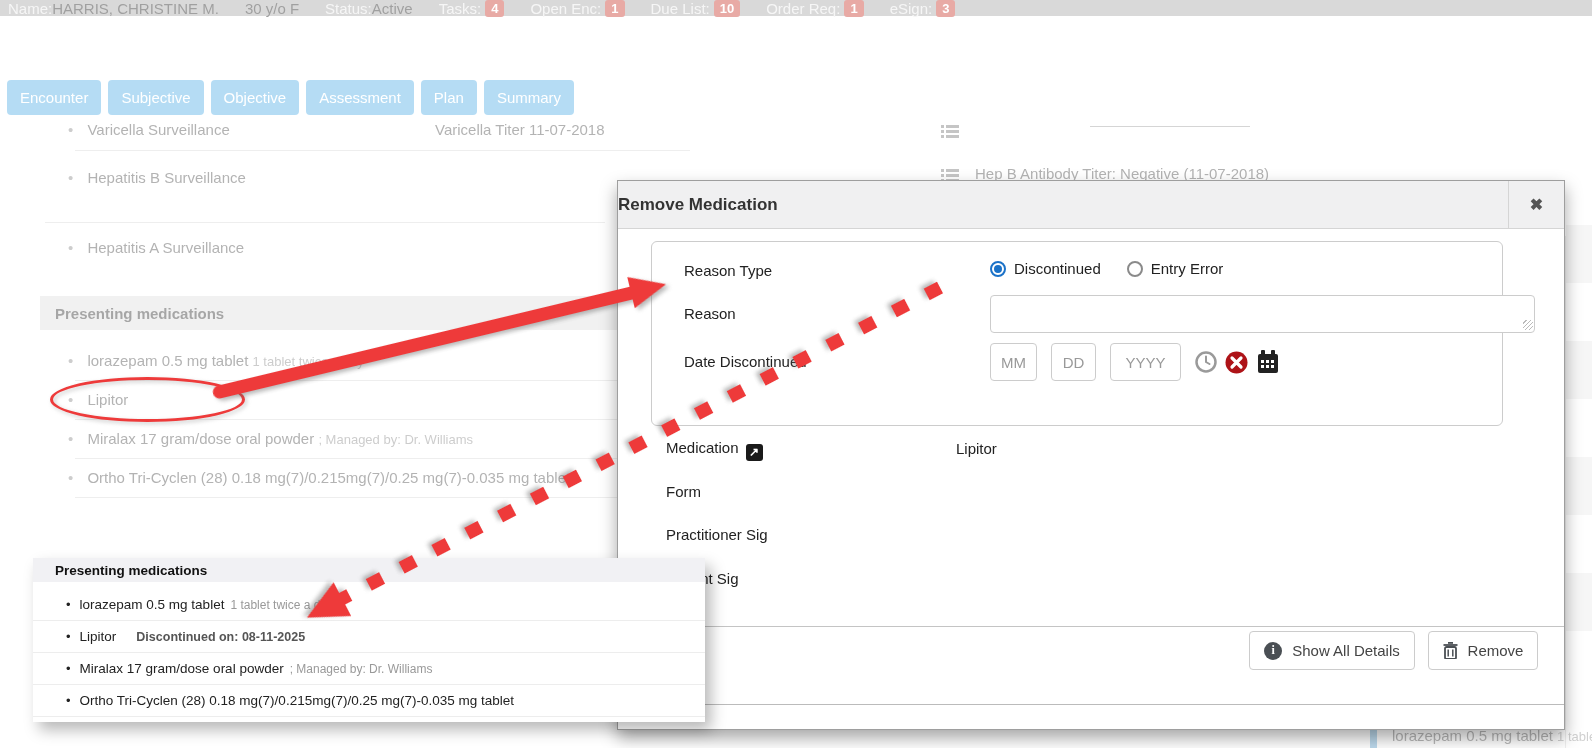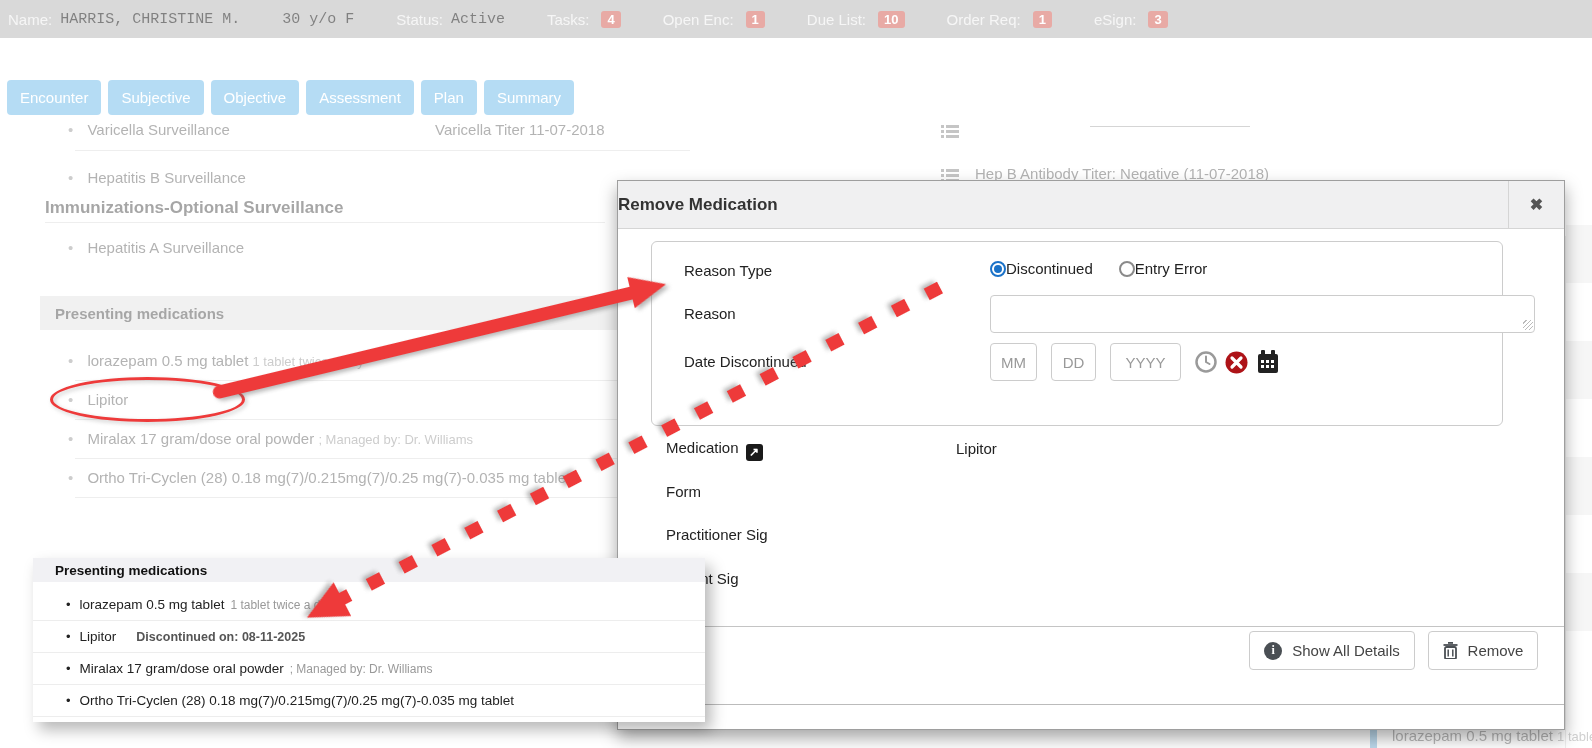--- a/index.html
+++ b/index.html
@@ -1,22 +1,22 @@
 <!DOCTYPE html>
 <html><head>
 <meta charset="utf-8">
 <style>
   html,body{margin:0;padding:0;}
   body{width:1592px;height:748px;overflow:hidden;font-family:"Liberation Sans",sans-serif;background:#fff;position:relative;}
   .abs{position:absolute;}
   
   #page{position:absolute;inset:0;z-index:1;}
-  .patient-bar{position:absolute;left:0;top:0;width:1592px;height:38px;background:#b3b3b3;display:flex;align-items:center;gap:8px;padding-left:8px;box-sizing:border-box;font-size:15px;color:#fff;}
+  .patient-bar{position:absolute;left:0;top:0;width:1592px;height:16px;background:#b3b3b3;display:flex;align-items:center;gap:0;padding-left:8px;box-sizing:border-box;font-size:15px;color:#fff;}
   .pb-label{color:#ededed;}
-  .pb-val{color:#000000;font-family:Liberation Mono, monospace;}
+  .pb-val{color:#404040;}
   .pb-gap{width:26px;}
   .pb-badge{background:#d0544b;color:#fff;border-radius:3px;padding:1px 6px;font-size:13px;font-weight:bold;margin-left:4px;}
   .enc-bar{position:absolute;left:0;top:30px;width:1592px;height:45px;background:#fcfcfc;border-bottom:1px solid #dcdcdc;display:flex;align-items:center;font-size:16px;}
   .chip-btn{border:1px solid #ccc;border-radius:4px;background:#fff;color:#9a9a9a;font-size:15px;padding:6px 12px;margin-left:6px;}
   .enc-lab{color:#8a8a8a;margin-left:18px;}
   .enc-val{color:#111;margin-left:6px;}
   .tab-bar{position:absolute;left:0;top:80px;width:1592px;height:38px;display:flex;align-items:flex-start;}
   .tab{background:#6bb9e9;color:#fff;border-radius:4px;font-size:15px;padding:9px 13px;margin-left:7px;border:none;}
   .rtabs{position:absolute;right:0;top:80px;height:38px;display:flex;align-items:center;}
   .rtab{border:1px solid #d0d0d0;border-radius:4px;background:#fff;color:#9e9e9e;font-size:15px;padding:8px 12px;margin-left:5px;white-space:nowrap;}
@@ -40,21 +40,21 @@
   #dim{position:absolute;inset:0;background:rgba(255,255,255,0.5);z-index:5;}
   
   #modal{position:absolute;left:617px;top:180px;width:948px;height:550px;background:#fff;border:1px solid #9e9e9e;box-shadow:0 8px 16px rgba(0,0,0,0.35);z-index:10;box-sizing:border-box;}
   .m-head{position:absolute;left:0;top:0;right:0;height:47px;background:#f0f0f1;border-bottom:1px solid #d5d5d5;display:flex;align-items:center;}
   .m-title{font-size:17px;font-weight:bold;color:#333;}
   .m-close{position:absolute;right:0;top:0;width:55px;height:47px;border-left:1px solid #d5d5d5;display:flex;align-items:center;justify-content:center;color:#555;font-size:16px;font-weight:bold;cursor:pointer;}
   .group{position:absolute;left:33px;top:60px;width:852px;height:185px;border:1px solid #ccc;border-radius:6px;box-sizing:border-box;}
   .g-label{position:absolute;left:32px;font-size:15px;color:#222;}
   .g-field{position:absolute;left:338px;}
   .radio-row{display:flex;align-items:center;gap:26px;}
-  .radio{display:flex;align-items:center;font-size:15px;color:#222;}
+  .radio{display:flex;align-items:center;gap:8px;font-size:15px;color:#222;}
   .rdot{width:16px;height:16px;border-radius:50%;box-sizing:border-box;display:flex;align-items:center;justify-content:center;}
   .rdot.sel{border:2px solid #1b72c8;}
   .rdot.sel::after{content:"";width:8px;height:8px;border-radius:50%;background:#1b72c8;}
   .rdot.unsel{border:2px solid #8a8a8a;}
   .m-textarea{width:545px;height:38px;border:1px solid #ccc;border-radius:4px;resize:none;box-sizing:border-box;background:#fff;position:relative;font-family:"Liberation Sans",sans-serif;}
   .ta-grip{position:absolute;right:1px;bottom:1px;width:10px;height:10px;background:repeating-linear-gradient(135deg,transparent 0 2px,#bbb 2px 3px);}
   .date-in{height:38px;border:1px solid #ccc;border-radius:4px;text-align:center;font-size:15px;color:#999;box-sizing:border-box;font-family:"Liberation Sans",sans-serif;}
   .date-in::placeholder{color:#999;}
   .ico-btn{display:inline-flex;align-items:center;justify-content:center;margin-left:8px;vertical-align:middle;}
   .m-row-label{position:absolute;left:48px;font-size:15px;color:#222;}
@@ -132,23 +132,20 @@
     <div class="bg-item" style="left:435px;top:3px;">
       <span>Varicella Titer 11-07-2018</span>
     </div>
     <div class="bg-sep" style="left:75px;top:32px;width:615px;"></div>
 
     <div class="bg-item" style="left:68px;top:51px;">
       <span class="bg-bullet">•</span>
       <span>Hepatitis B Surveillance</span>
     </div>
 
-    <div class="bg-head" style="left:45px;top:80px;">
-      <span>Immunizations-Optional Surveillance</span>
-    </div>
     <div class="bg-sep" style="left:45px;top:104px;width:560px;"></div>
 
     <div class="bg-item" style="left:68px;top:121px;">
       <span class="bg-bullet">•</span>
       <span>Hepatitis A Surveillance</span>
     </div>
 
     <svg class="list-ico abs" style="left:941px;top:6px;" width="18" height="14" viewBox="0 0 18 14">
       <rect x="0" y="1" width="3" height="3" fill="#8a8a8a"></rect>
         <rect x="5" y="1" width="13" height="3" fill="#8a8a8a"></rect>

